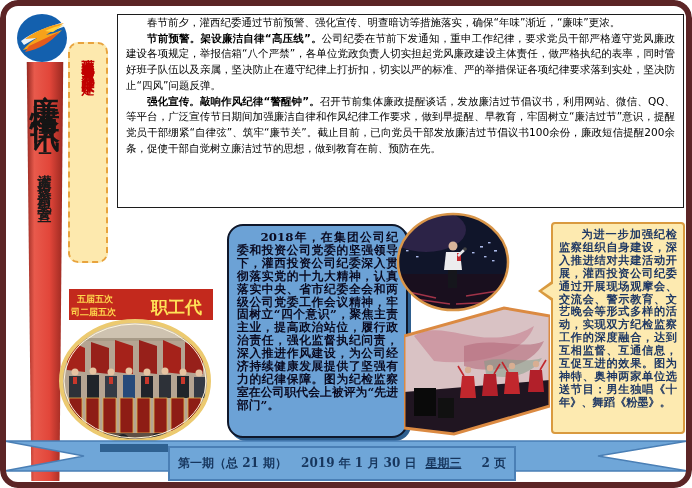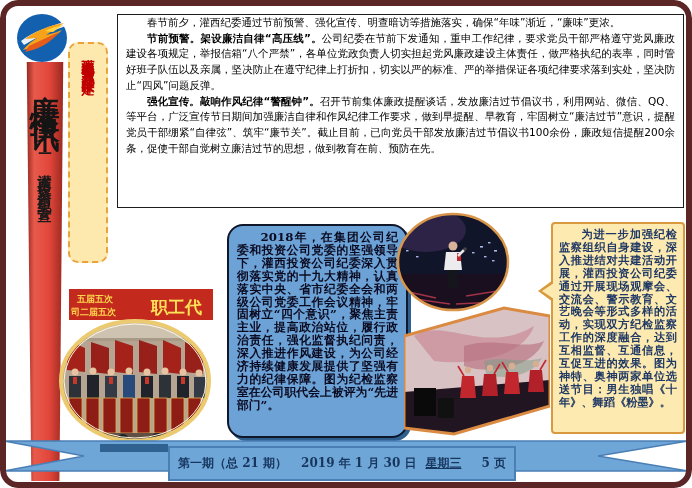--- a/index.html
+++ b/index.html
@@ -280,17 +280,17 @@
   </div>
 
   <svg class="ribbon-band" viewBox="0 0 684 34">
     <polygon points="0,3 684,3 594,18 684,33 0,33 80,18" fill="#6fa6d8" stroke="#4a7fb5" stroke-width="1.5"></polygon>
   </svg>
   <div class="ribbon-fold"></div>
   <div class="ribbon-rect">
     <span class="sp-a">第一期（总 21 期）</span>
     <span class="sp-b">2019 年 1 月 30 日</span>
     <span class="sp-c">星期三</span>
-    <span>5 页</span>
+    <span>2 页</span>
   </div>
 
   <div class="frame"></div>
 </div>
 
 </body></html>

